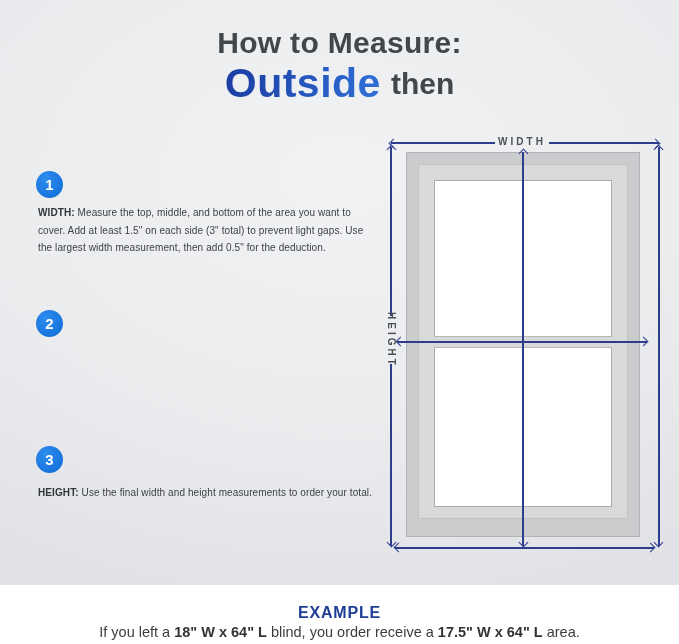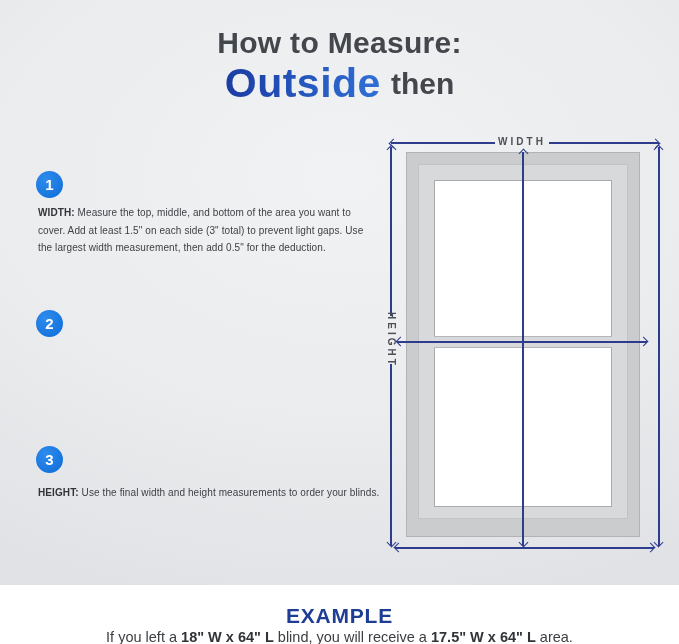--- a/index.html
+++ b/index.html
@@ -91,21 +91,21 @@
   #h-right-u{ left:275px; top:16px; } #h-right-d{ left:275px; top:409px; }
   #h-bot-l{ left:14.5px; top:414px; } #h-bot-r{ left:267px; top:414px; }
   #h-cen-u{ left:139.5px; top:20px; } #h-cen-d{ left:139.5px; top:409px; }
   #h-mid-l{ left:16.5px; top:208px; } #h-mid-r{ left:260px; top:208px; }
   
   .footer{
     position:absolute; left:0; top:585px; width:679px; height:59px;
     background:#ffffff; text-align:center;
   }
   .example-heading{
-    margin-top:19px; font-size:21px; line-height:1.1; font-weight:700;
+    margin-top:19px; font-size:16px; line-height:1.1; font-weight:700;
     color:#1e3d94; letter-spacing:0.8px;
   }
   .example-line{ margin-top:2px; font-size:14.5px; color:#3b3e42; }
   .example-line b{ font-weight:700; color:#303337; }
 </style>
 </head>
 <body>
 
 <div class="page">
   <div class="art">
@@ -117,21 +117,21 @@
         <span class="title-suffix">then</span>
       </div>
     </div>
 
     <div class="step-circle" id="circle-1">1</div>
     <p class="step-text" id="text-1"><b>WIDTH:</b> <span>Measure the top, middle, and bottom of the area you want to cover. Add at least 1.5" on each side (3" total) to prevent light gaps. Use the largest width measurement, then add 0.5" for the deduction.</span></p>
 
     <div class="step-circle" id="circle-2">2</div>
 
     <div class="step-circle" id="circle-3">3</div>
-    <p class="step-text" id="text-3"><b>HEIGHT:</b> <span>Use the final width and height measurements to order your blinds.</span></p>
+    <p class="step-text" id="text-3"><b>HEIGHT:</b> <span>Use the final width and height measurements to order your total.</span></p>
 
     <div class="diagram">
       <div class="win-outer">
         <div class="win-trim">
           <div class="win-sash">
             <div class="win-rail"></div>
           </div>
         </div>
       </div>
 
@@ -157,15 +157,15 @@
       <span class="ah l" id="h-mid-l"></span>
       <span class="ah r" id="h-mid-r"></span>
 
       <span class="dim-label" id="width-label">WIDTH</span>
       <span class="dim-label" id="height-label">HEIGHT</span>
     </div>
   </div>
 
   <div class="footer">
     <div class="example-heading">EXAMPLE</div>
-    <div class="example-line"><span>If you left a </span><b>18" W x 64" L</b><span> blind, you will receive a </span><b>17.5" W x 64" L</b><span> area.</span></div>
+    <div class="example-line"><span>If you left a </span><b>18" W x 64" L</b><span> blind, you order receive a </span><b>17.5" W x 64" L</b><span> area.</span></div>
   </div>
 </div>
 
 </body></html>

